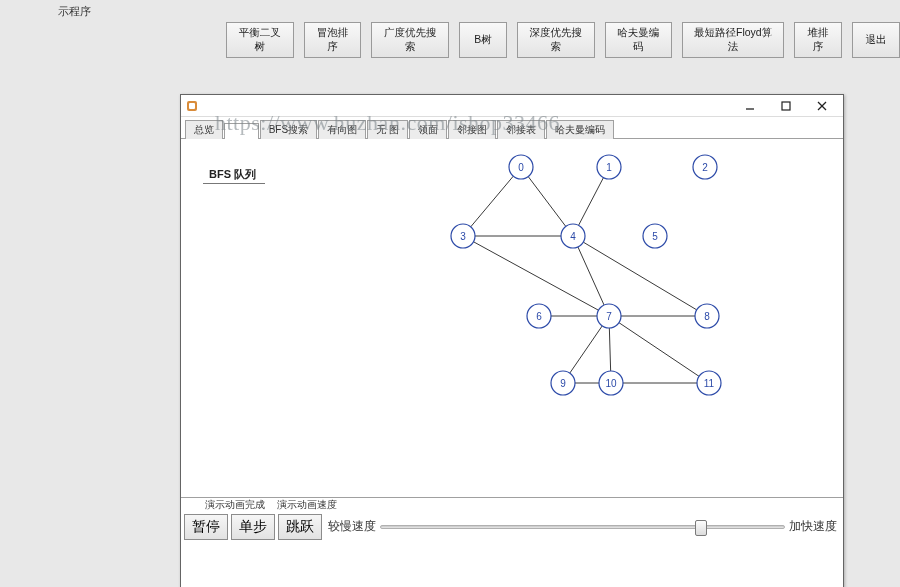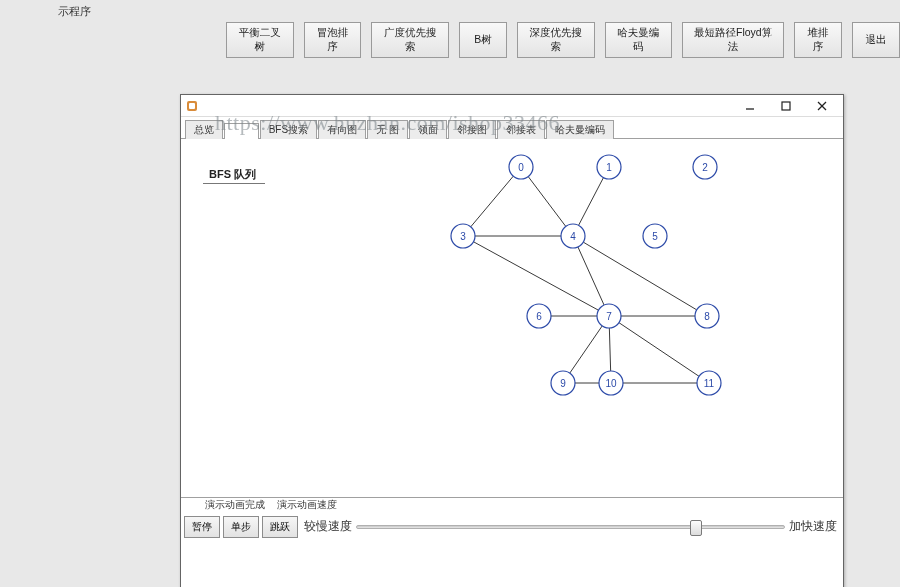--- a/index.html
+++ b/index.html
@@ -108,21 +108,21 @@
     font-size: 10px; color: #333;
     height: 14px; padding-left: 24px;
   }
   .ctrl-row {
     display: flex; align-items: center;
     height: 30px;
   }
   .btm-btn {
     background: linear-gradient(#f6f6f6,#e2e2e2);
     border: 1px solid #8c8c8c;
-    font-size: 10px; padding: 3px 7px;
+    font-size: 14px; padding: 3px 7px;
     margin-left: 3px; cursor: pointer;
     min-width: 30px;
   }
   .slider-wrap {
     flex: 1; display: flex; align-items: center;
     padding: 0 6px; position: relative;
   }
   .slider-label {
     font-size: 12px; color: #333;
     white-space: nowrap;

